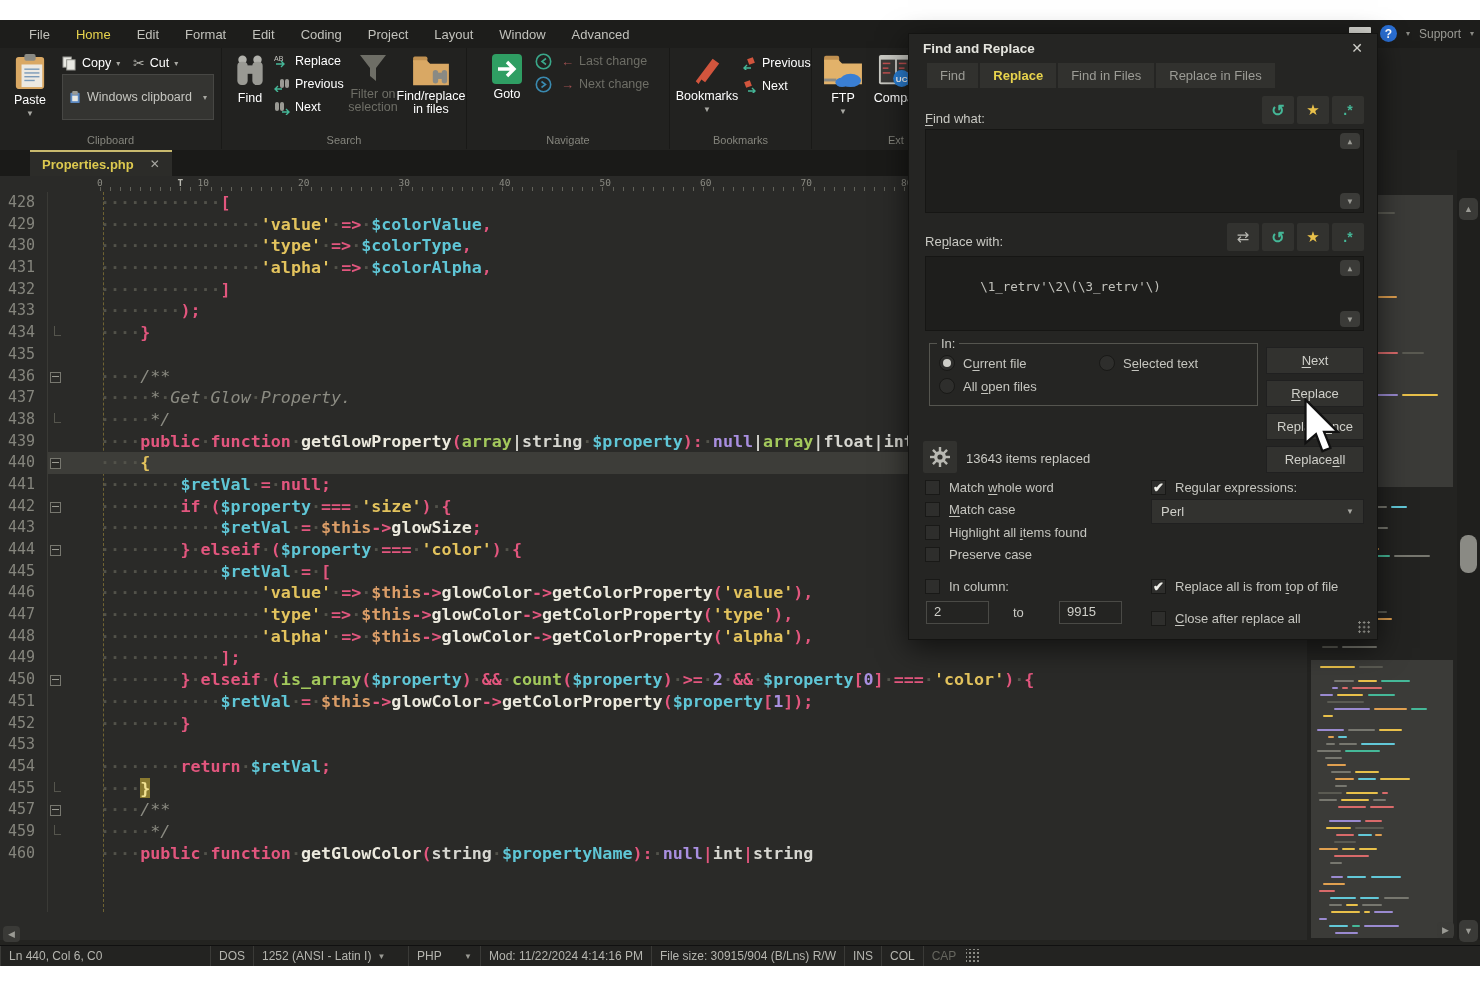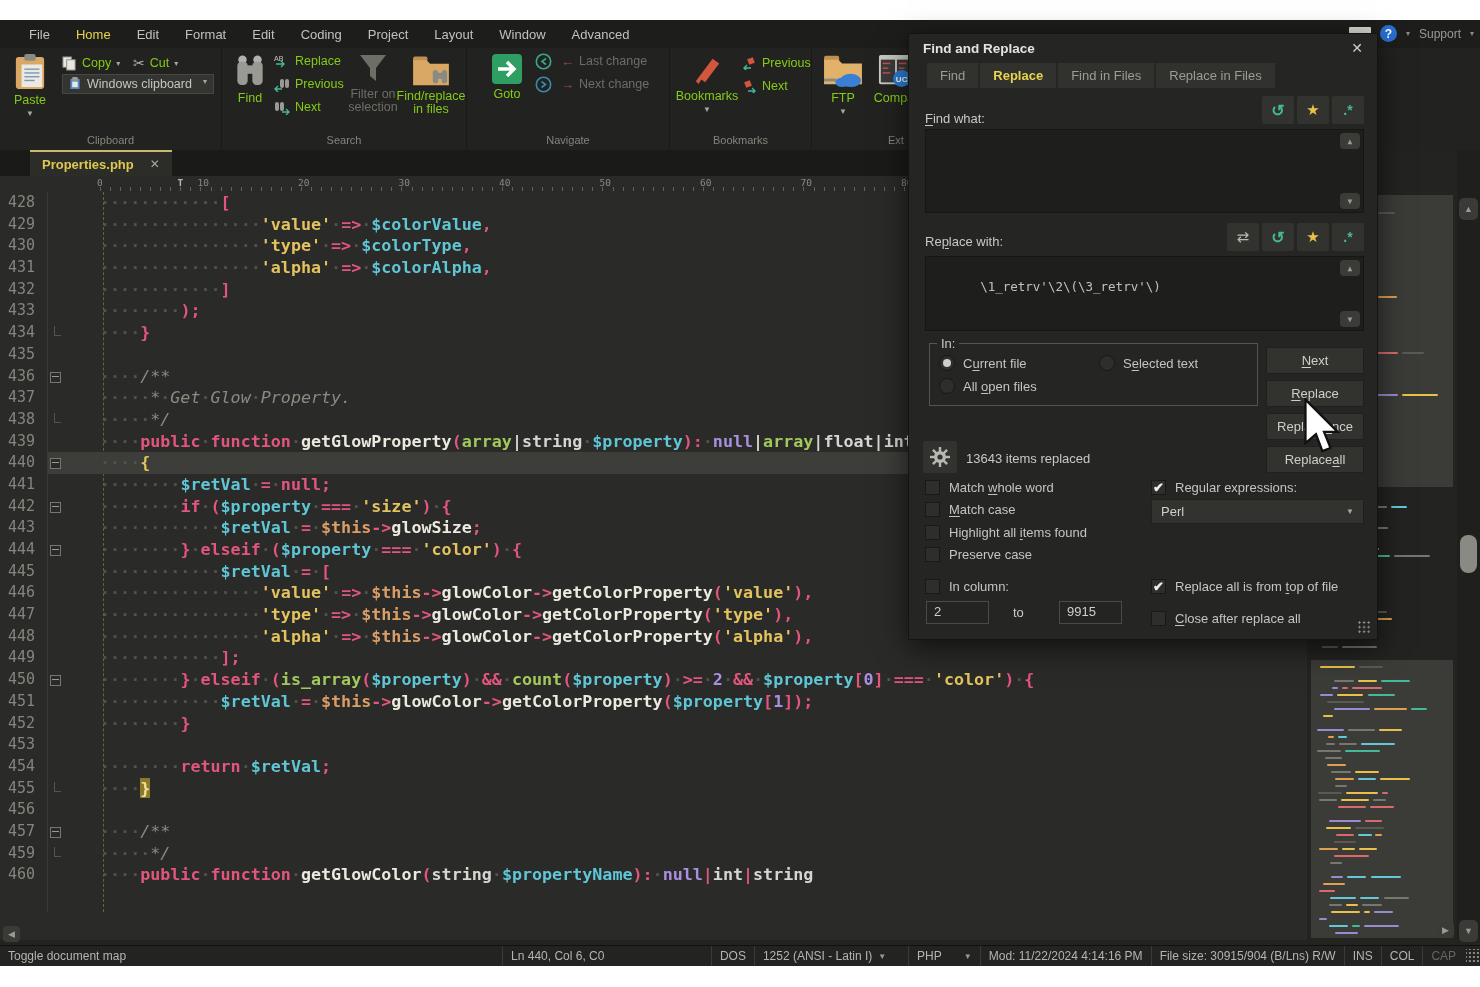--- a/index.html
+++ b/index.html
@@ -15,27 +15,27 @@
   .win-icons{position:absolute;right:6px;top:5px;display:flex;align-items:center;gap:9px;font-size:12px;color:#9a9a94}
   .wicon-bar{width:22px;height:10px;background:#d8d8d2;border-bottom:3px solid #3aa88a;border-radius:1px}
   .qicon{width:17px;height:17px;border-radius:50%;background:#2a6fd4;color:#fff;font-weight:bold;
          font-size:12px;display:flex;align-items:center;justify-content:center}
   .tinycaret{font-size:8px;color:#8a8a84}
 
   
   .ribbon{position:absolute;left:0;top:28px;width:100%;height:102px;background:#222220}
   .rgroup{position:absolute;top:0;height:101px;border-right:1px solid #191917;box-sizing:border-box}
   .glabel{position:absolute;bottom:3px;width:100%;text-align:center;font-size:11px;color:#85857d}
-  .rlabel{font-size:12.5px;color:#84cc16}
+  .rlabel{font-size:12.5px;color:#ffffff}
   .rlabel.dim{color:#6e6e66}
   .caret{font-size:8px;color:#a8a8a2}
   .bigbtn{position:absolute;display:flex;flex-direction:column;align-items:center;gap:2px}
   .smallrow{position:absolute;display:flex;align-items:center;gap:5px;height:18px}
-  .wcbox{position:absolute;display:flex;align-items:flex-start;gap:6px;background:#343431;
-         border:1px solid #474744;padding:2px 6px;font-size:12.5px;color:#c6c6c0}
+  .wcbox{position:absolute;display:flex;align-items:center;gap:6px;background:#343431;
+         border:1px solid #474744;padding:15px 6px;font-size:12.5px;color:#c6c6c0}
 
   
   .tabbar{position:absolute;top:130px;left:0;width:1307px;height:26px;background:#1a1a18}
   .tab{position:absolute;left:30px;top:0;height:24px;padding:0 12px;background:#2c2c29;
        border-top:2px solid #c9ba6e;display:flex;align-items:center;gap:16px}
   .tname{color:#ddc94f;font-size:13px;font-weight:bold}
   .tclose{color:#a8a8a2;font-size:12px}
   .ruler{position:absolute;top:156px;left:0;width:1307px;height:16px;background:#2a2a28;border-bottom:1px solid #1c1c1a}
   .ticks{position:absolute;left:100px;right:0;bottom:1px;height:4px;
          background:repeating-linear-gradient(to right,#62625a 0 1px,transparent 1px 10.05px)}
@@ -377,21 +377,20 @@
         <div class="cl"><span class="ln">446</span><span class="code"><span class="t-ws">················</span><span class="t-str">'value'</span><span class="t-ws">·</span><span class="t-pk">=&gt;</span><span class="t-ws">·</span><span class="t-this">$this</span><span class="t-pk">-&gt;</span><span class="t-fn">glowColor</span><span class="t-pk">-&gt;</span><span class="t-fn">getColorProperty</span><span class="t-pk">(</span><span class="t-str">'value'</span><span class="t-pk">),</span></span></div>
         <div class="cl"><span class="ln">447</span><span class="code"><span class="t-ws">················</span><span class="t-str">'type'</span><span class="t-ws">·</span><span class="t-pk">=&gt;</span><span class="t-ws">·</span><span class="t-this">$this</span><span class="t-pk">-&gt;</span><span class="t-fn">glowColor</span><span class="t-pk">-&gt;</span><span class="t-fn">getColorProperty</span><span class="t-pk">(</span><span class="t-str">'type'</span><span class="t-pk">),</span></span></div>
         <div class="cl"><span class="ln">448</span><span class="code"><span class="t-ws">················</span><span class="t-str">'alpha'</span><span class="t-ws">·</span><span class="t-pk">=&gt;</span><span class="t-ws">·</span><span class="t-this">$this</span><span class="t-pk">-&gt;</span><span class="t-fn">glowColor</span><span class="t-pk">-&gt;</span><span class="t-fn">getColorProperty</span><span class="t-pk">(</span><span class="t-str">'alpha'</span><span class="t-pk">),</span></span></div>
         <div class="cl"><span class="ln">449</span><span class="code"><span class="t-ws">············</span><span class="t-pk">];</span></span></div>
         <div class="cl"><span class="ln">450</span><span class="fold start"></span><span class="code"><span class="t-ws">········</span><span class="t-pk">}</span><span class="t-ws">·</span><span class="t-pk">elseif</span><span class="t-ws">·</span><span class="t-pk">(</span><span class="t-grn">is_array</span><span class="t-pk">(</span><span class="t-var">$property</span><span class="t-pk">)</span><span class="t-ws">·</span><span class="t-pk">&amp;&amp;</span><span class="t-ws">·</span><span class="t-grn">count</span><span class="t-pk">(</span><span class="t-var">$property</span><span class="t-pk">)</span><span class="t-ws">·</span><span class="t-pk">&gt;=</span><span class="t-ws">·</span><span class="t-pur">2</span><span class="t-ws">·</span><span class="t-pk">&amp;&amp;</span><span class="t-ws">·</span><span class="t-var">$property</span><span class="t-pk">[</span><span class="t-pur">0</span><span class="t-pk">]</span><span class="t-ws">·</span><span class="t-pk">===</span><span class="t-ws">·</span><span class="t-str">'color'</span><span class="t-pk">)</span><span class="t-ws">·</span><span class="t-pk">{</span></span></div>
         <div class="cl"><span class="ln">451</span><span class="code"><span class="t-ws">············</span><span class="t-var">$retVal</span><span class="t-ws">·</span><span class="t-pk">=</span><span class="t-ws">·</span><span class="t-this">$this</span><span class="t-pk">-&gt;</span><span class="t-fn">glowColor</span><span class="t-pk">-&gt;</span><span class="t-fn">getColorProperty</span><span class="t-pk">(</span><span class="t-var">$property</span><span class="t-pk">[</span><span class="t-pur">1</span><span class="t-pk">]);</span></span></div>
         <div class="cl"><span class="ln">452</span><span class="code"><span class="t-ws">········</span><span class="t-pk">}</span></span></div>
         <div class="cl"><span class="ln">453</span><span class="code"></span></div>
         <div class="cl"><span class="ln">454</span><span class="code"><span class="t-ws">········</span><span class="t-pk">return</span><span class="t-ws">·</span><span class="t-var">$retVal</span><span class="t-pk">;</span></span></div>
         <div class="cl"><span class="ln">455</span><span class="fold end"></span><span class="code"><span class="t-ws">····</span><span class="t-match">}</span></span></div>
-        <div class="cl"><span class="ln">456</span><span class="code"></span></div>
         <div class="cl"><span class="ln">457</span><span class="fold start"></span><span class="code"><span class="t-ws">····</span><span class="t-cm">/**</span></span></div>
         <div class="cl"><span class="ln">459</span><span class="fold end"></span><span class="code"><span class="t-ws">·····</span><span class="t-cm">*/</span></span></div>
         <div class="cl"><span class="ln">460</span><span class="code"><span class="t-ws">····</span><span class="t-pk">public</span><span class="t-ws">·</span><span class="t-pk">function</span><span class="t-ws">·</span><span class="t-fn">getGlowColor</span><span class="t-pk">(</span><span class="t-wht">string</span><span class="t-ws">·</span><span class="t-var">$propertyName</span><span class="t-pk">):</span><span class="t-ws">·</span><span class="t-pur">null</span><span class="t-pk">|</span><span class="t-wht">int</span><span class="t-pk">|</span><span class="t-wht">string</span></span></div>
       </div>
   </div>
 
   <div class="mini">
     <div class="mpage" style="top:45px;height:292px"></div>
     <div class="mpage" style="top:510px;height:278px"></div>
     <div>
@@ -513,23 +512,20 @@
 
   <div class="vscroll">
     <div class="sbtn" style="top:48px">▲</div>
     <div class="sthumb" style="top:385px"></div>
     <div class="sbtn" style="top:770px">▼</div>
   </div>
   <div class="hbtn" style="left:3px;top:906px">◀</div>
   <div class="hbtn" style="left:1437px;top:902px">▶</div>
 
   <div class="status">
-    <div class="scell" style="width:505px">
-      <span>Toggle document map</span>
-    </div>
     <div class="scell sep" style="width:210px">
       <span>Ln 440, Col 6, C0</span>
     </div>
     <div class="scell sep">
         <span>DOS</span>
       </div>
     <div class="scell sep" style="width:155px">
       <span>1252  (ANSI - Latin I)</span>
         <span class="caret">▼</span>
     </div>

